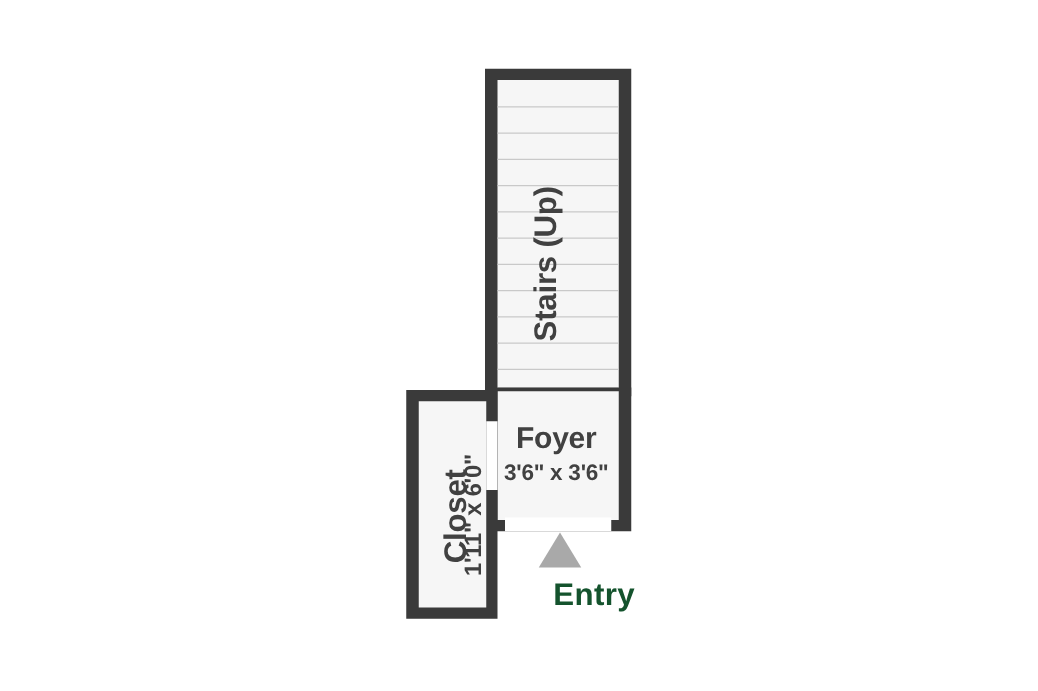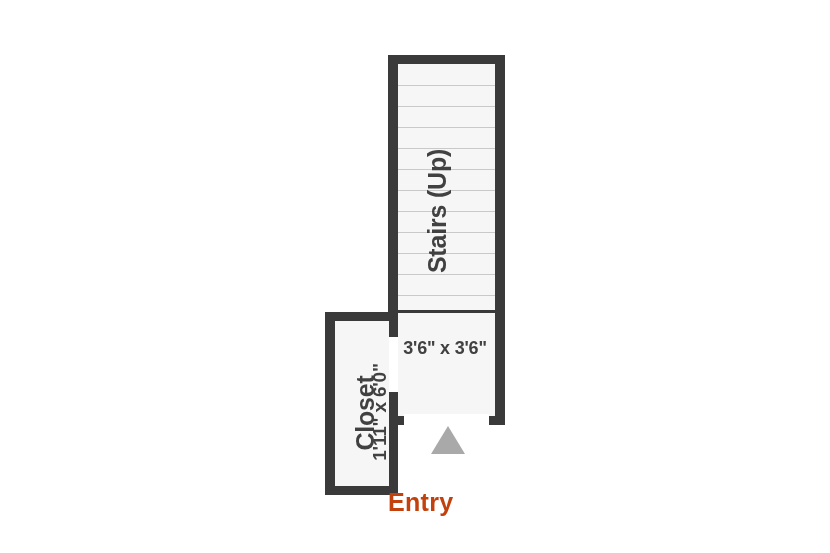--- a/index.html
+++ b/index.html
@@ -128,26 +128,26 @@
     top: 426px;
     width: 0;
     height: 0;
     border-left: 17px solid transparent;
     border-right: 17px solid transparent;
     border-bottom: 28px solid #a9a9a9;
   }
   #entry-label {
     position: absolute;
     left: 388px;
-    top: 488px;
+    top: 462px;
     width: 120px;
-    text-align: left;
+    text-align: right;
     font-size: 25px;
     font-weight: bold;
-    color: #c2410c;
+    color: #14532d;
     letter-spacing: 0.3px;
   }
 
   
   #footer {
     position: absolute;
     left: 0;
     bottom: 0;
     width: 830px;
     height: 45px;
@@ -178,20 +178,21 @@
   <div class="floor" style="left:398px; top:313px; width:97px; height:103px;"></div>
 
   <div class="door-gap" style="left:404px; top:414px; width:85px; height:11px;"></div>
 
   <div class="wall" style="left:325px; top:312px; width:73px; height:183px;"></div>
   <div class="floor" style="left:335px; top:321px; width:54px; height:165px;"></div>
 
   <div class="door-gap" style="left:389px; top:337px; width:9px; height:55px;"></div>
 
   <div class="room-label" id="label-foyer">
+    <span class="name">Foyer</span>
     <span class="dims">3'6" x 3'6"</span>
   </div>
 
   <div class="room-label rot" id="label-closet">
     <span class="name">Closet</span>
   </div>
   <div class="room-label rot" id="label-closet-dims">
     <span class="dims">1'11" x 6'0"</span>
   </div>
 

